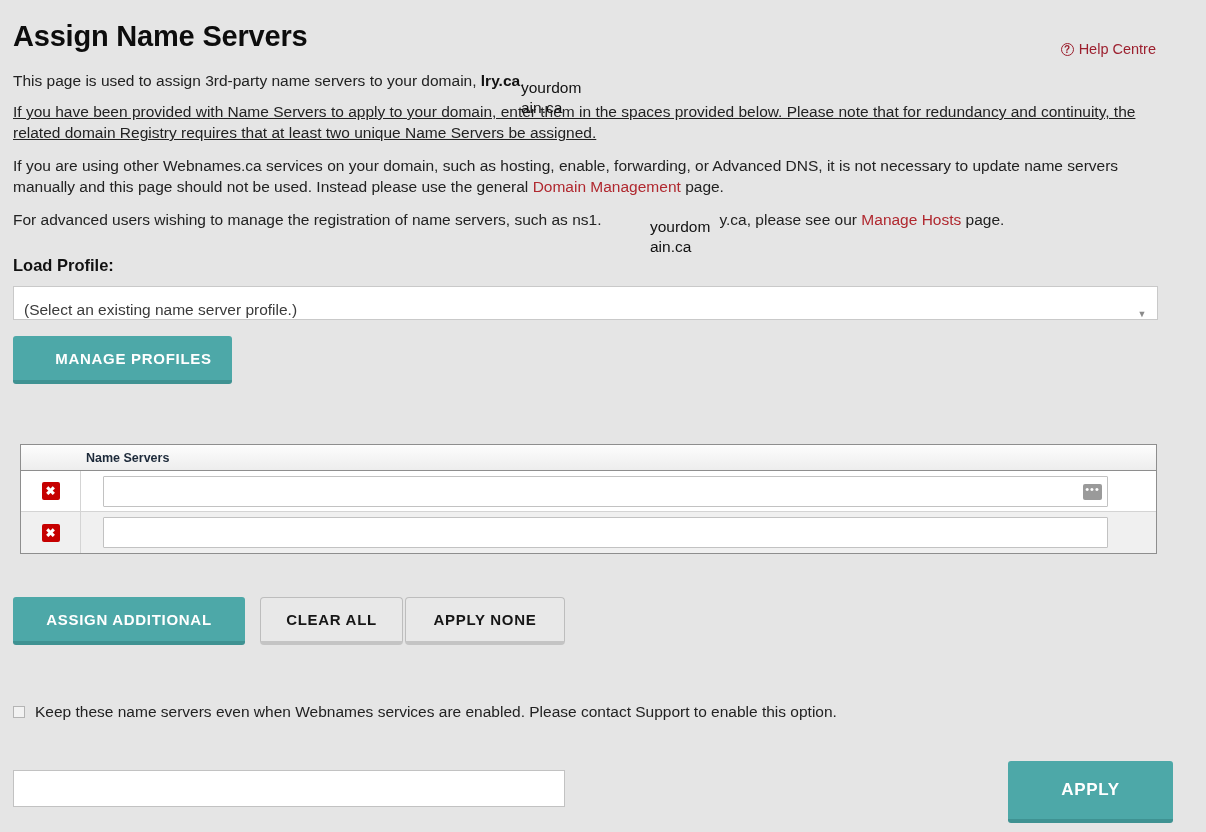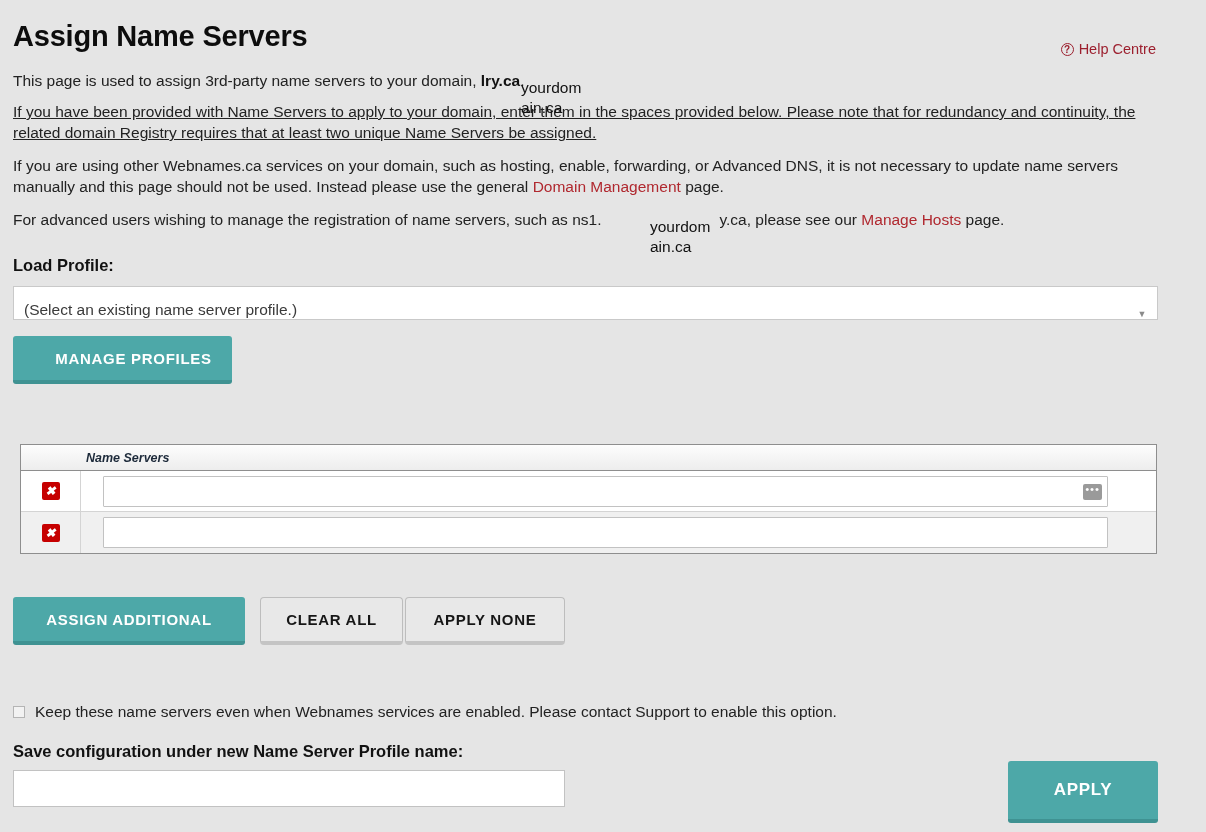--- a/index.html
+++ b/index.html
@@ -148,21 +148,20 @@
     width: 219px; height: 48px; padding-left: 28px;
   }
 
   
   #ns-table {
     position: absolute;
     left: 20px; top: 444px;
     width: 1137px;
     border: 1px solid #8e8e8e;
     background: #ffffff;
-    font-style: italic;
   }
   #ns-table-header {
     height: 26px;
     background: linear-gradient(to bottom, #fdfdfd 0%, #ededed 100%);
     border-bottom: 1px solid #8e8e8e;
     display: flex;
     align-items: center;
   }
   #ns-col-header-label {
     margin-left: 65px;
@@ -272,21 +271,21 @@
   #save-config-input {
     position: absolute;
     left: 13px; top: 770px;
     width: 552px; height: 37px;
     border: 1px solid #c2c2c2;
     background: #ffffff;
   }
   #apply-btn {
     position: absolute;
     left: 1008px; top: 761px;
-    width: 150px; height: 62px;
+    width: 165px; height: 62px;
     font-size: 17px;
   }
 </style>
 </head>
 <body>
 
 <div class="page">
 
   <h1 id="page-title">Assign Name Servers</h1>
 
@@ -349,18 +348,17 @@
 
   <button class="btn btn-teal" id="assign-additional-btn">ASSIGN ADDITIONAL</button>
   <button class="btn btn-gray" id="clear-all-btn">CLEAR ALL</button>
   <button class="btn btn-gray" id="apply-none-btn">APPLY NONE</button>
 
   <div id="keep-row">
     <div id="keep-checkbox"></div>
     <span id="keep-label">Keep these name servers even when Webnames services are enabled. Please contact Support to enable this option.</span>
   </div>
 
-  <div id="save-config-label">Save configuration under new Name Server Profile name:</div>
   <div id="save-config-input"></div>
 
   <button class="btn btn-teal" id="apply-btn">APPLY</button>
 
 </div>
 
 </body></html>

